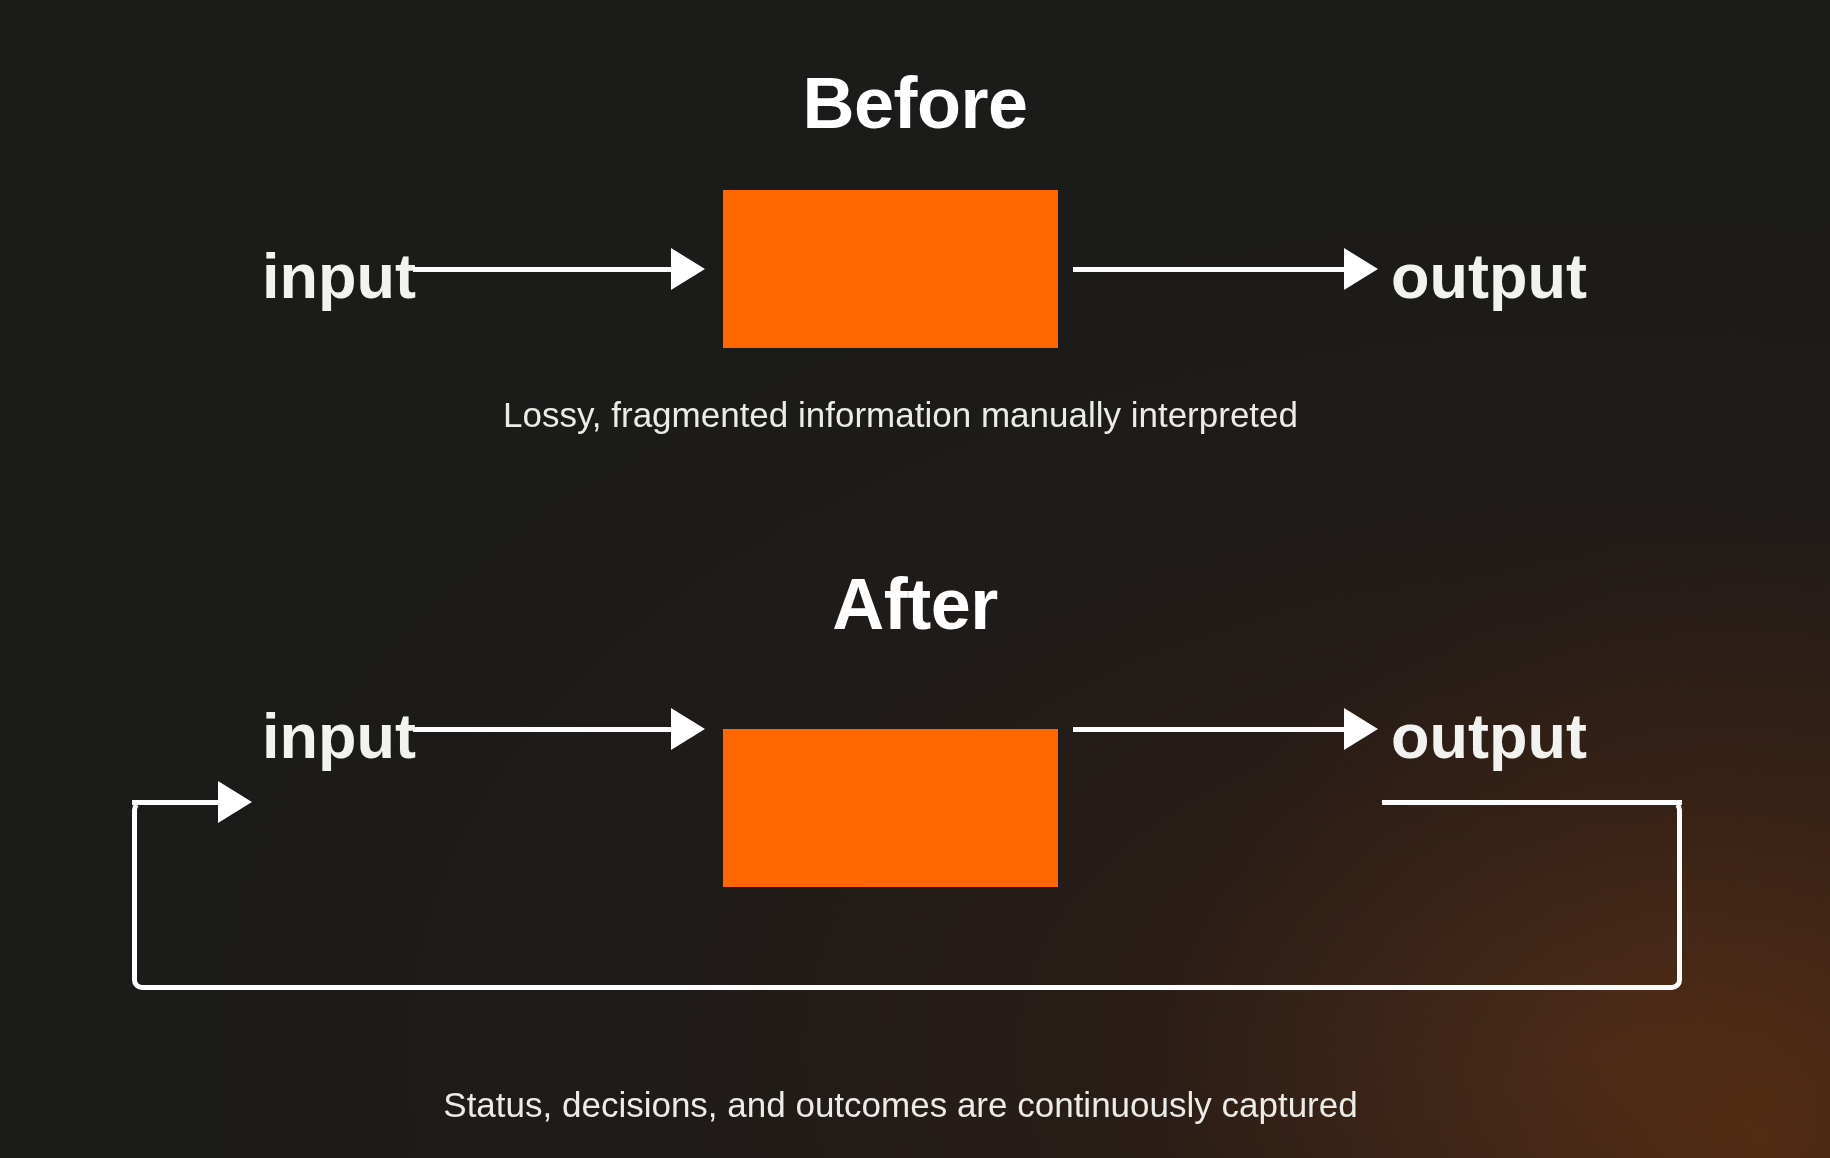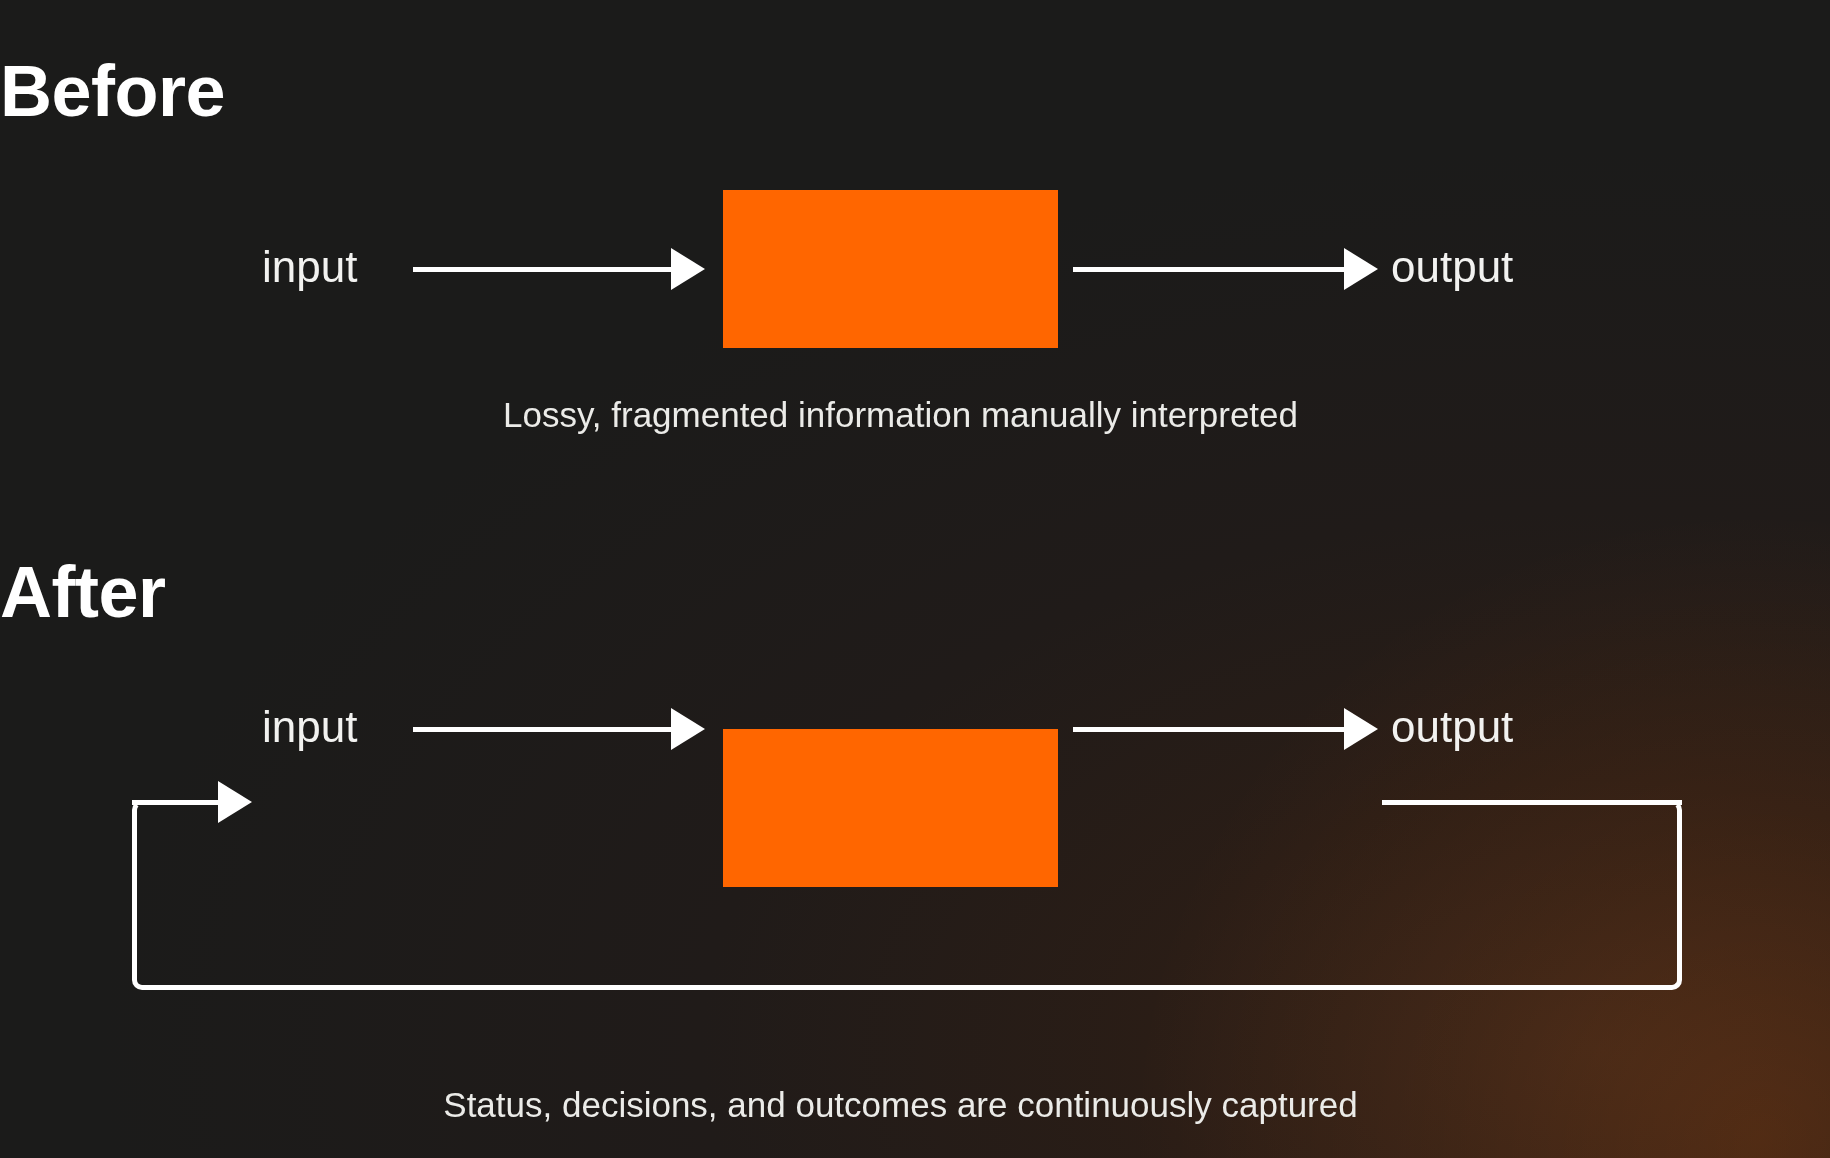--- a/index.html
+++ b/index.html
@@ -19,37 +19,38 @@
       radial-gradient(circle 900px at 1760px 1140px, rgba(255,102,0,0.16) 0%, rgba(255,102,0,0.07) 35%, rgba(255,102,0,0.0) 70%),
       radial-gradient(ellipse 1500px 900px at 1600px 1050px, #36241a 0%, #2a1d16 30%, #201b19 60%, #1b1b1a 100%),
       #1b1b1a;
   }
 
   
   .section-title {
     position: absolute;
     left: 0;
     width: 1830px;
-    text-align: left;
+    text-align: center;
     color: #ffffff;
     font-weight: 700;
     font-size: 72px;
     letter-spacing: -0.5px;
     line-height: 1;
     white-space: nowrap;
+    margin-top: 12px;
   }
   #title-before { top: 55px; }
   #title-after  { top: 556px; }
 
   
   .io-label {
     position: absolute;
     color: #f2f2f0;
-    font-size: 44px;
-    font-weight: 400;
+    font-size: 63px;
+    font-weight: 700;
     line-height: 1;
     white-space: nowrap;
   }
 
   
   .orange-box {
     position: absolute;
     background: #ff6600;
   }
 

